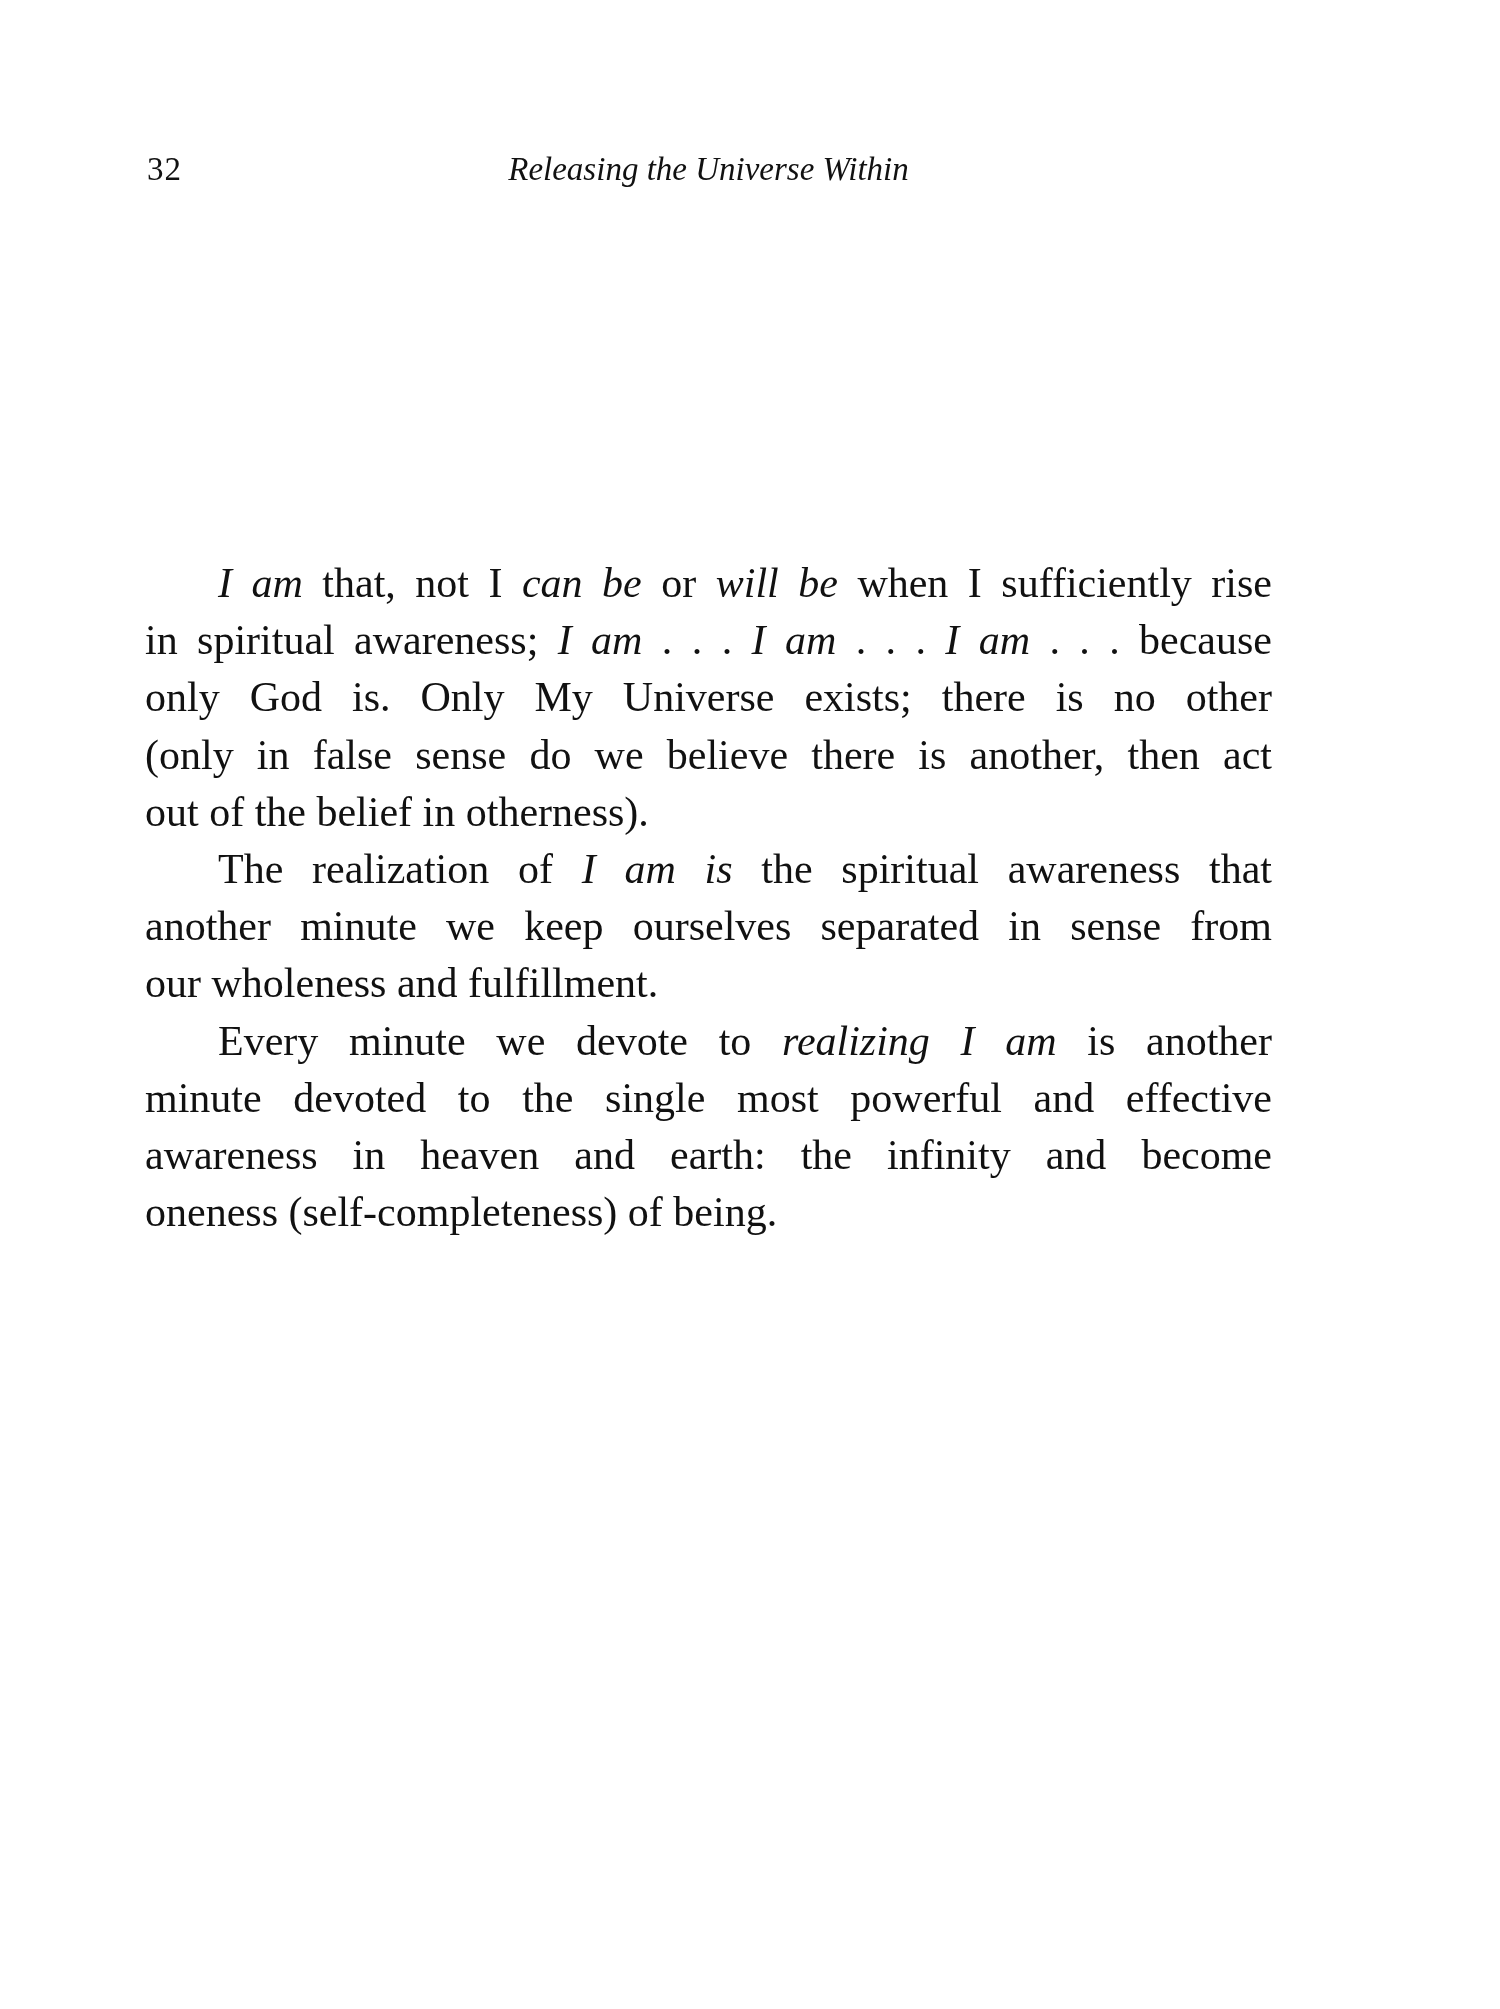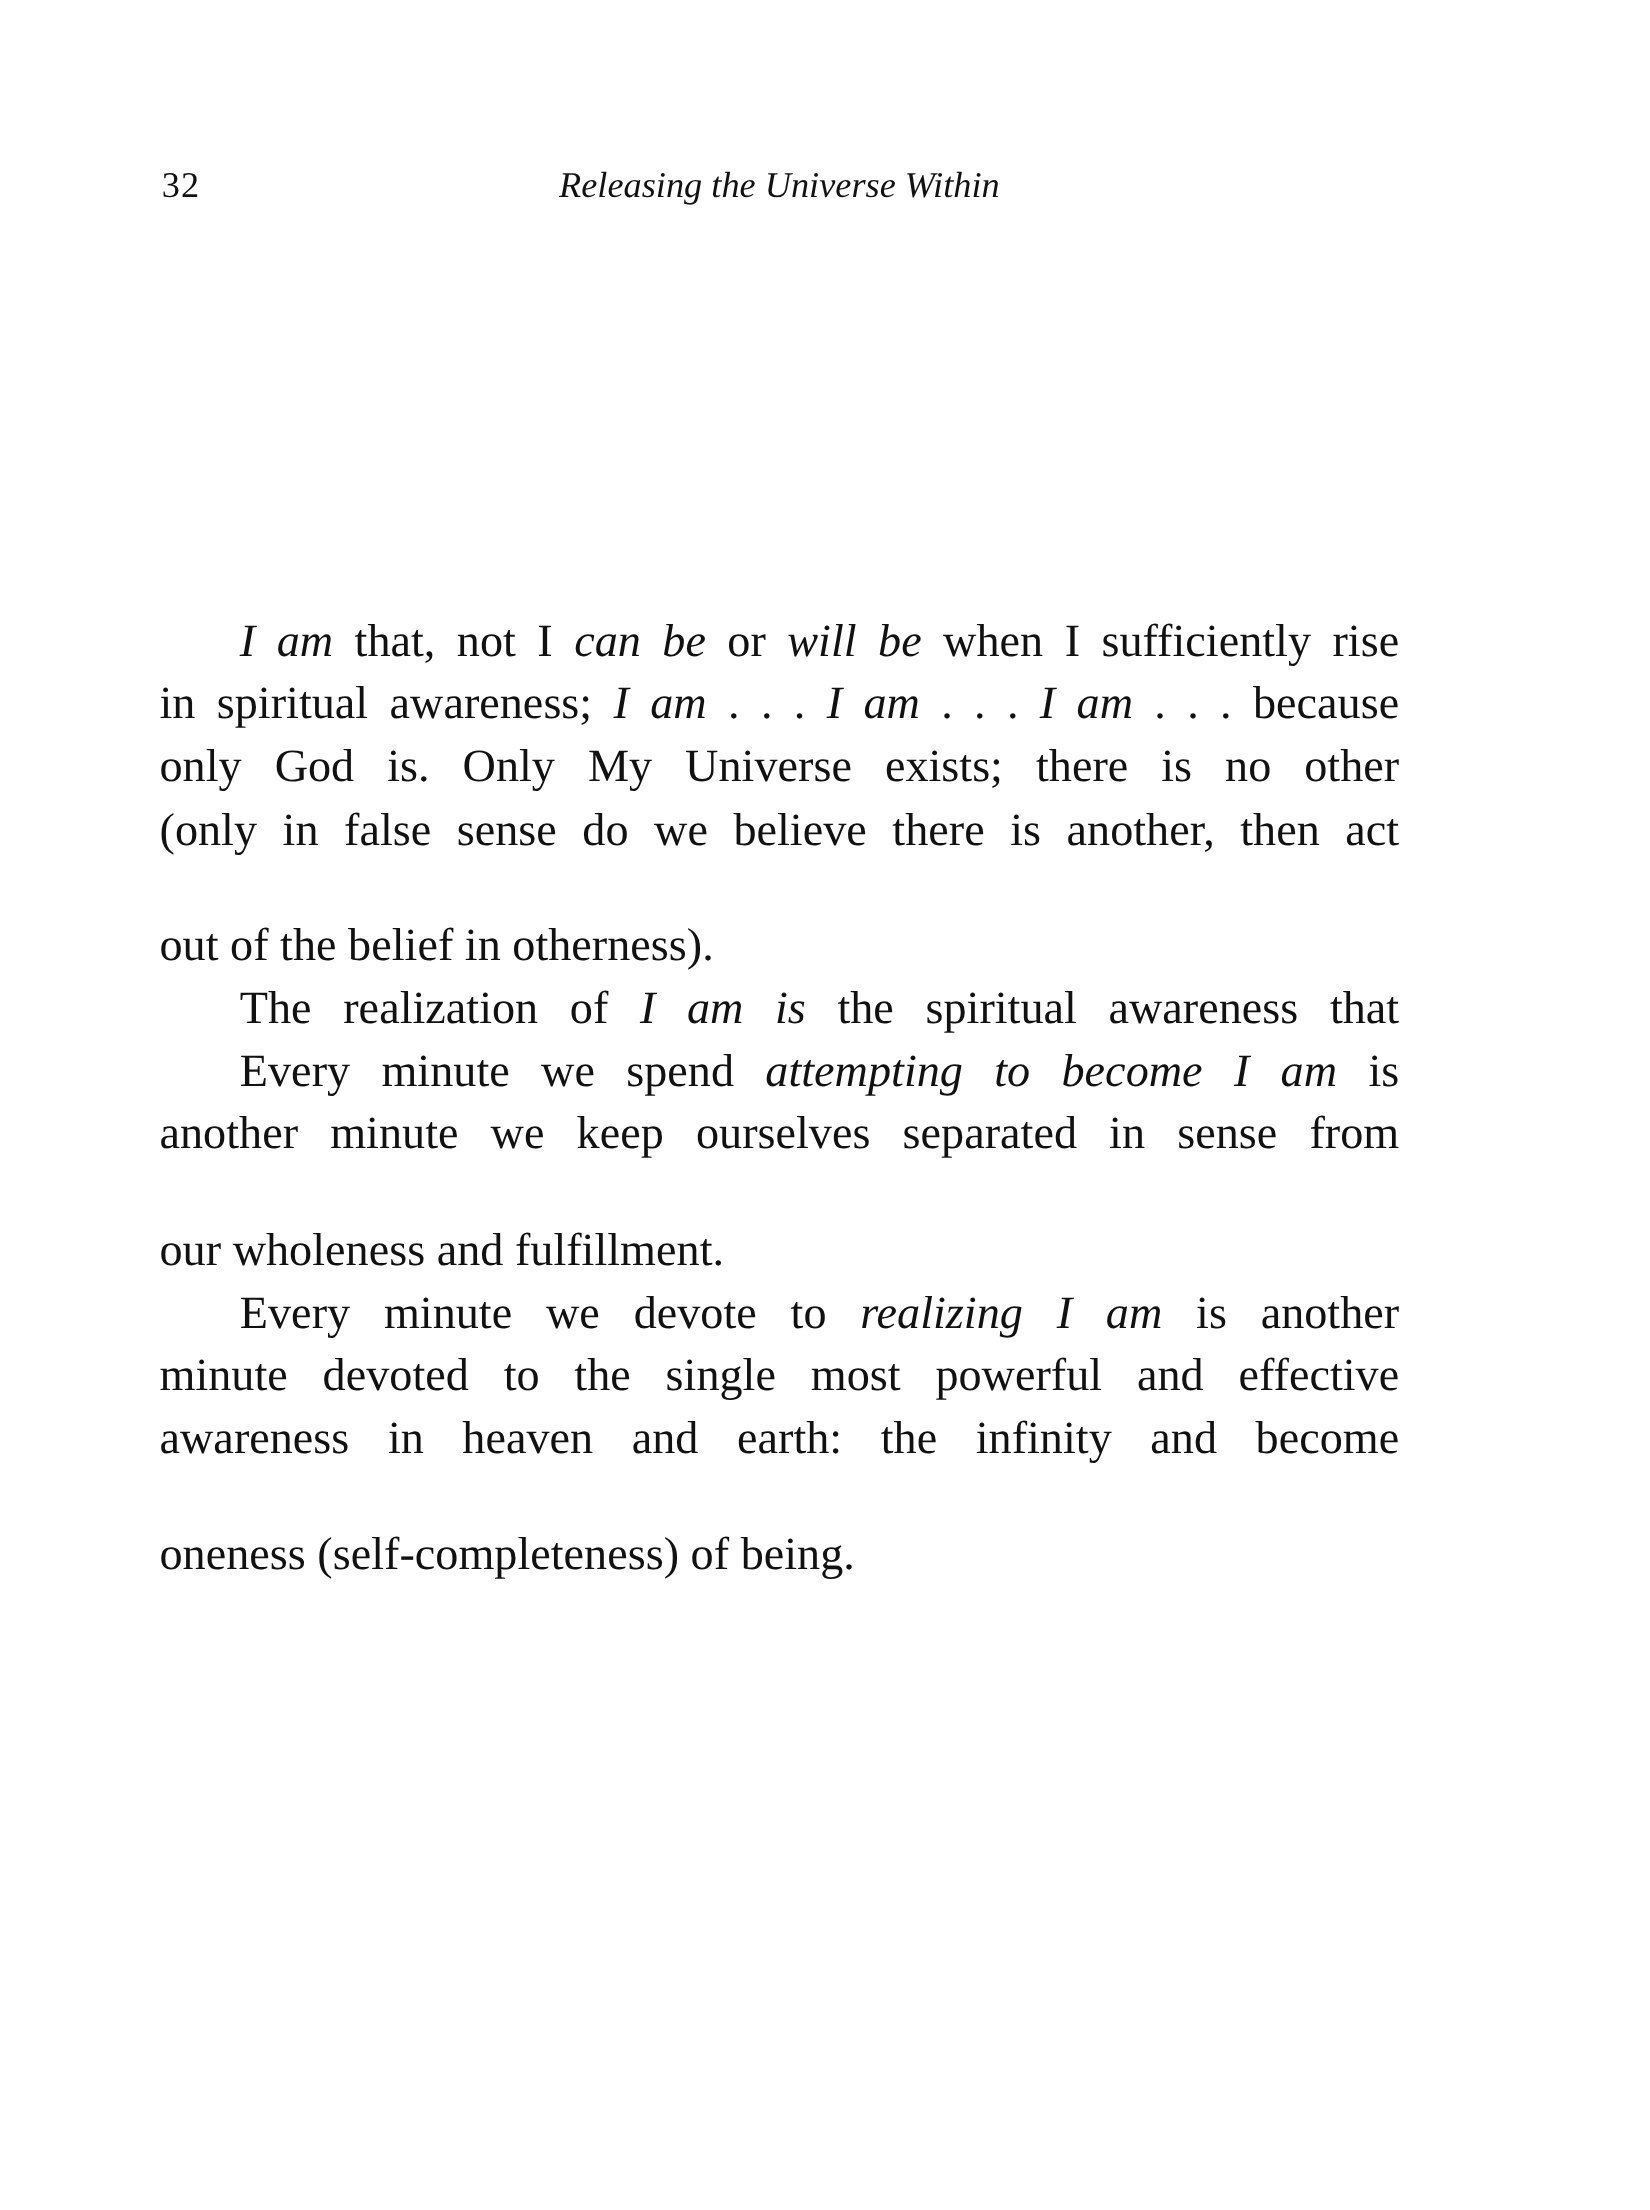--- a/index.html
+++ b/index.html
@@ -51,21 +51,20 @@
   }
   .line {
     text-align: justify;
     text-align-last: justify;
     text-justify: inter-word;
     white-space: normal;
   }
   .line.last {
     text-align: justify;
     text-align-last: left;
-    margin-top: 48px;
   }
   .line.indent {
     text-indent: 73px;
   }
   .line em {
     font-style: italic;
   }
 </style>
 </head>
 <body>
@@ -77,21 +76,20 @@
     <span class="running-title">Releasing the Universe Within</span>
   </div>
 
   <div class="text-block">
       <div class="line indent"><em>I am</em><span> that, not I </span><em>can be</em><span> or </span><em>will be</em><span> when I sufficiently rise</span></div>
       <div class="line"><span>in spiritual awareness; </span><em>I am</em><span> . . . </span><em>I am</em><span> . . . </span><em>I am</em><span> . . . because</span></div>
       <div class="line"><span>only God is. Only My Universe exists; there is no other</span></div>
       <div class="line"><span>(only in false sense do we believe there is another, then act</span></div>
       <div class="line last"><span>out of the belief in otherness).</span></div>
       <div class="line indent"><span>The realization of </span><em>I am is</em><span> the spiritual awareness that</span></div>
-      <div class="line indent"><span>Every minute we spend </span><em>attempting to become I am</em><span> is</span></div>
       <div class="line"><span>another minute we keep ourselves separated in sense from</span></div>
       <div class="line last"><span>our wholeness and fulfillment.</span></div>
       <div class="line indent"><span>Every minute we devote to </span><em>realizing I am</em><span> is another</span></div>
       <div class="line"><span>minute devoted to the single most powerful and effective</span></div>
       <div class="line"><span>awareness in heaven and earth: the infinity and become</span></div>
       <div class="line last"><span>oneness (self-completeness) of being.</span></div>
     </div>
 
 </div>
 

